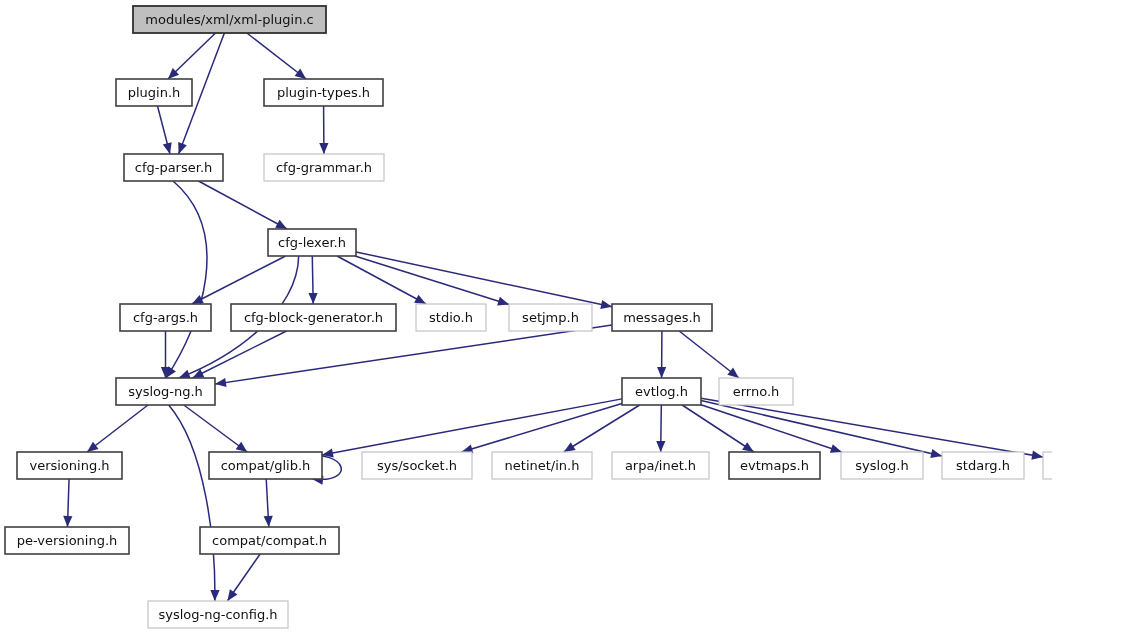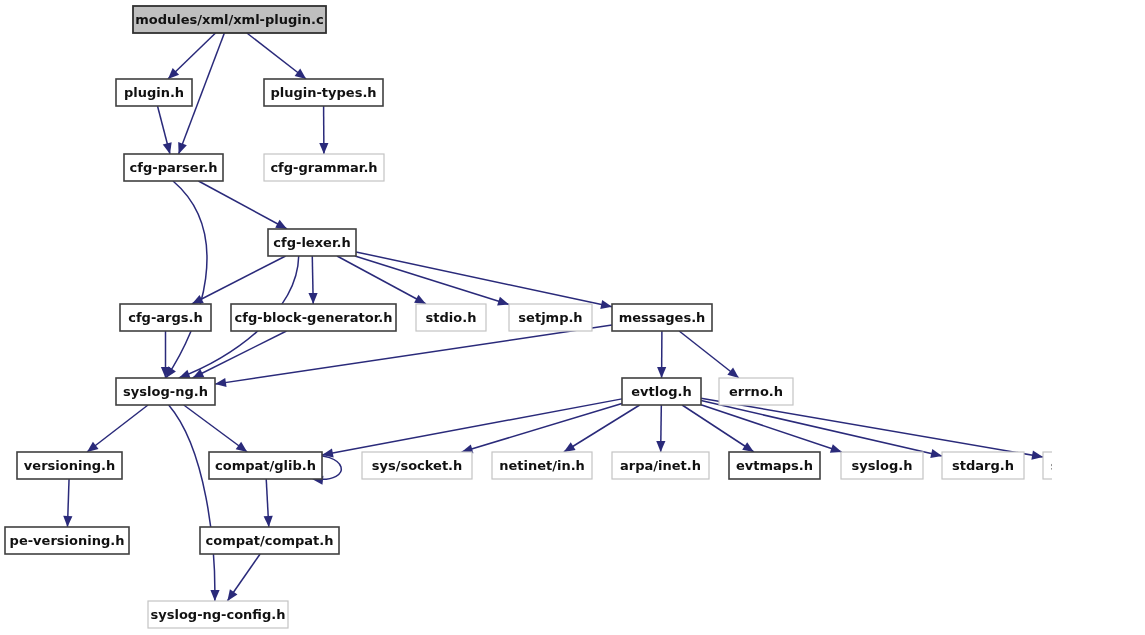--- a/index.html
+++ b/index.html
@@ -9,21 +9,20 @@
   }
   body {
     font-family: "DejaVu Sans", "Liberation Sans", sans-serif;
   }
   #graph-root {
     position: relative;
     width: 1052px;
     height: 635px;
     background: #ffffff;
     overflow: hidden;
-    font-weight: bold;
   }
   svg#dep-graph {
     display: block;
     width: 1145px;
     height: 635px;
   }
   .node-box {
     fill: #ffffff;
     stroke: #404040;
     stroke-width: 1.6;

